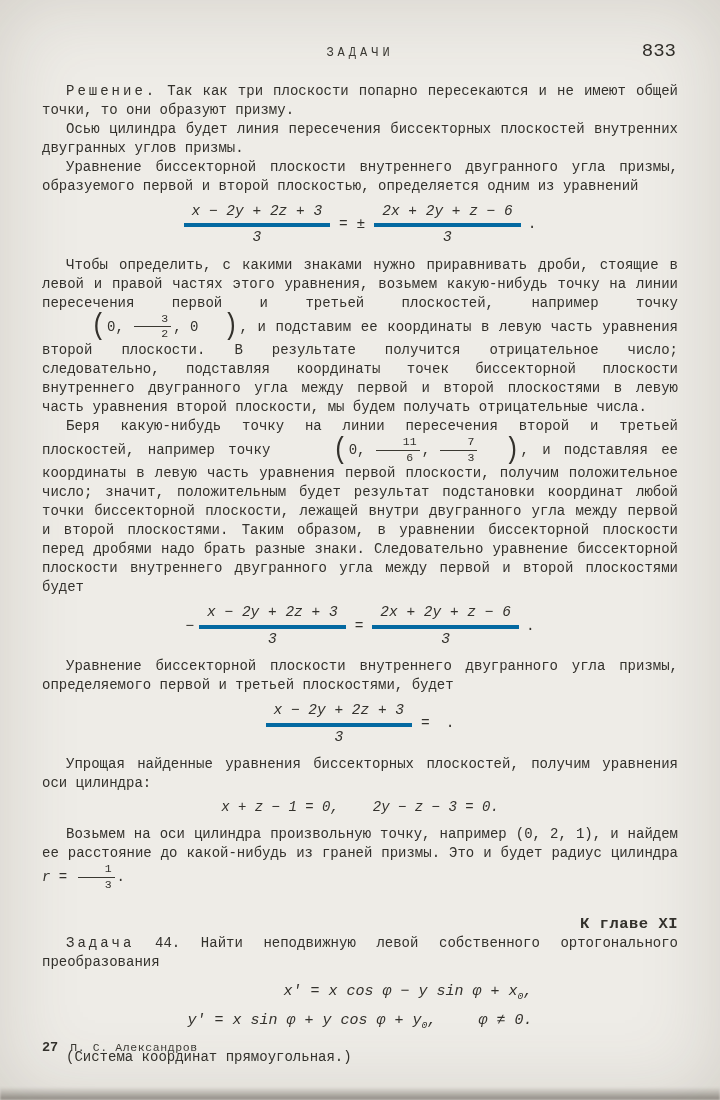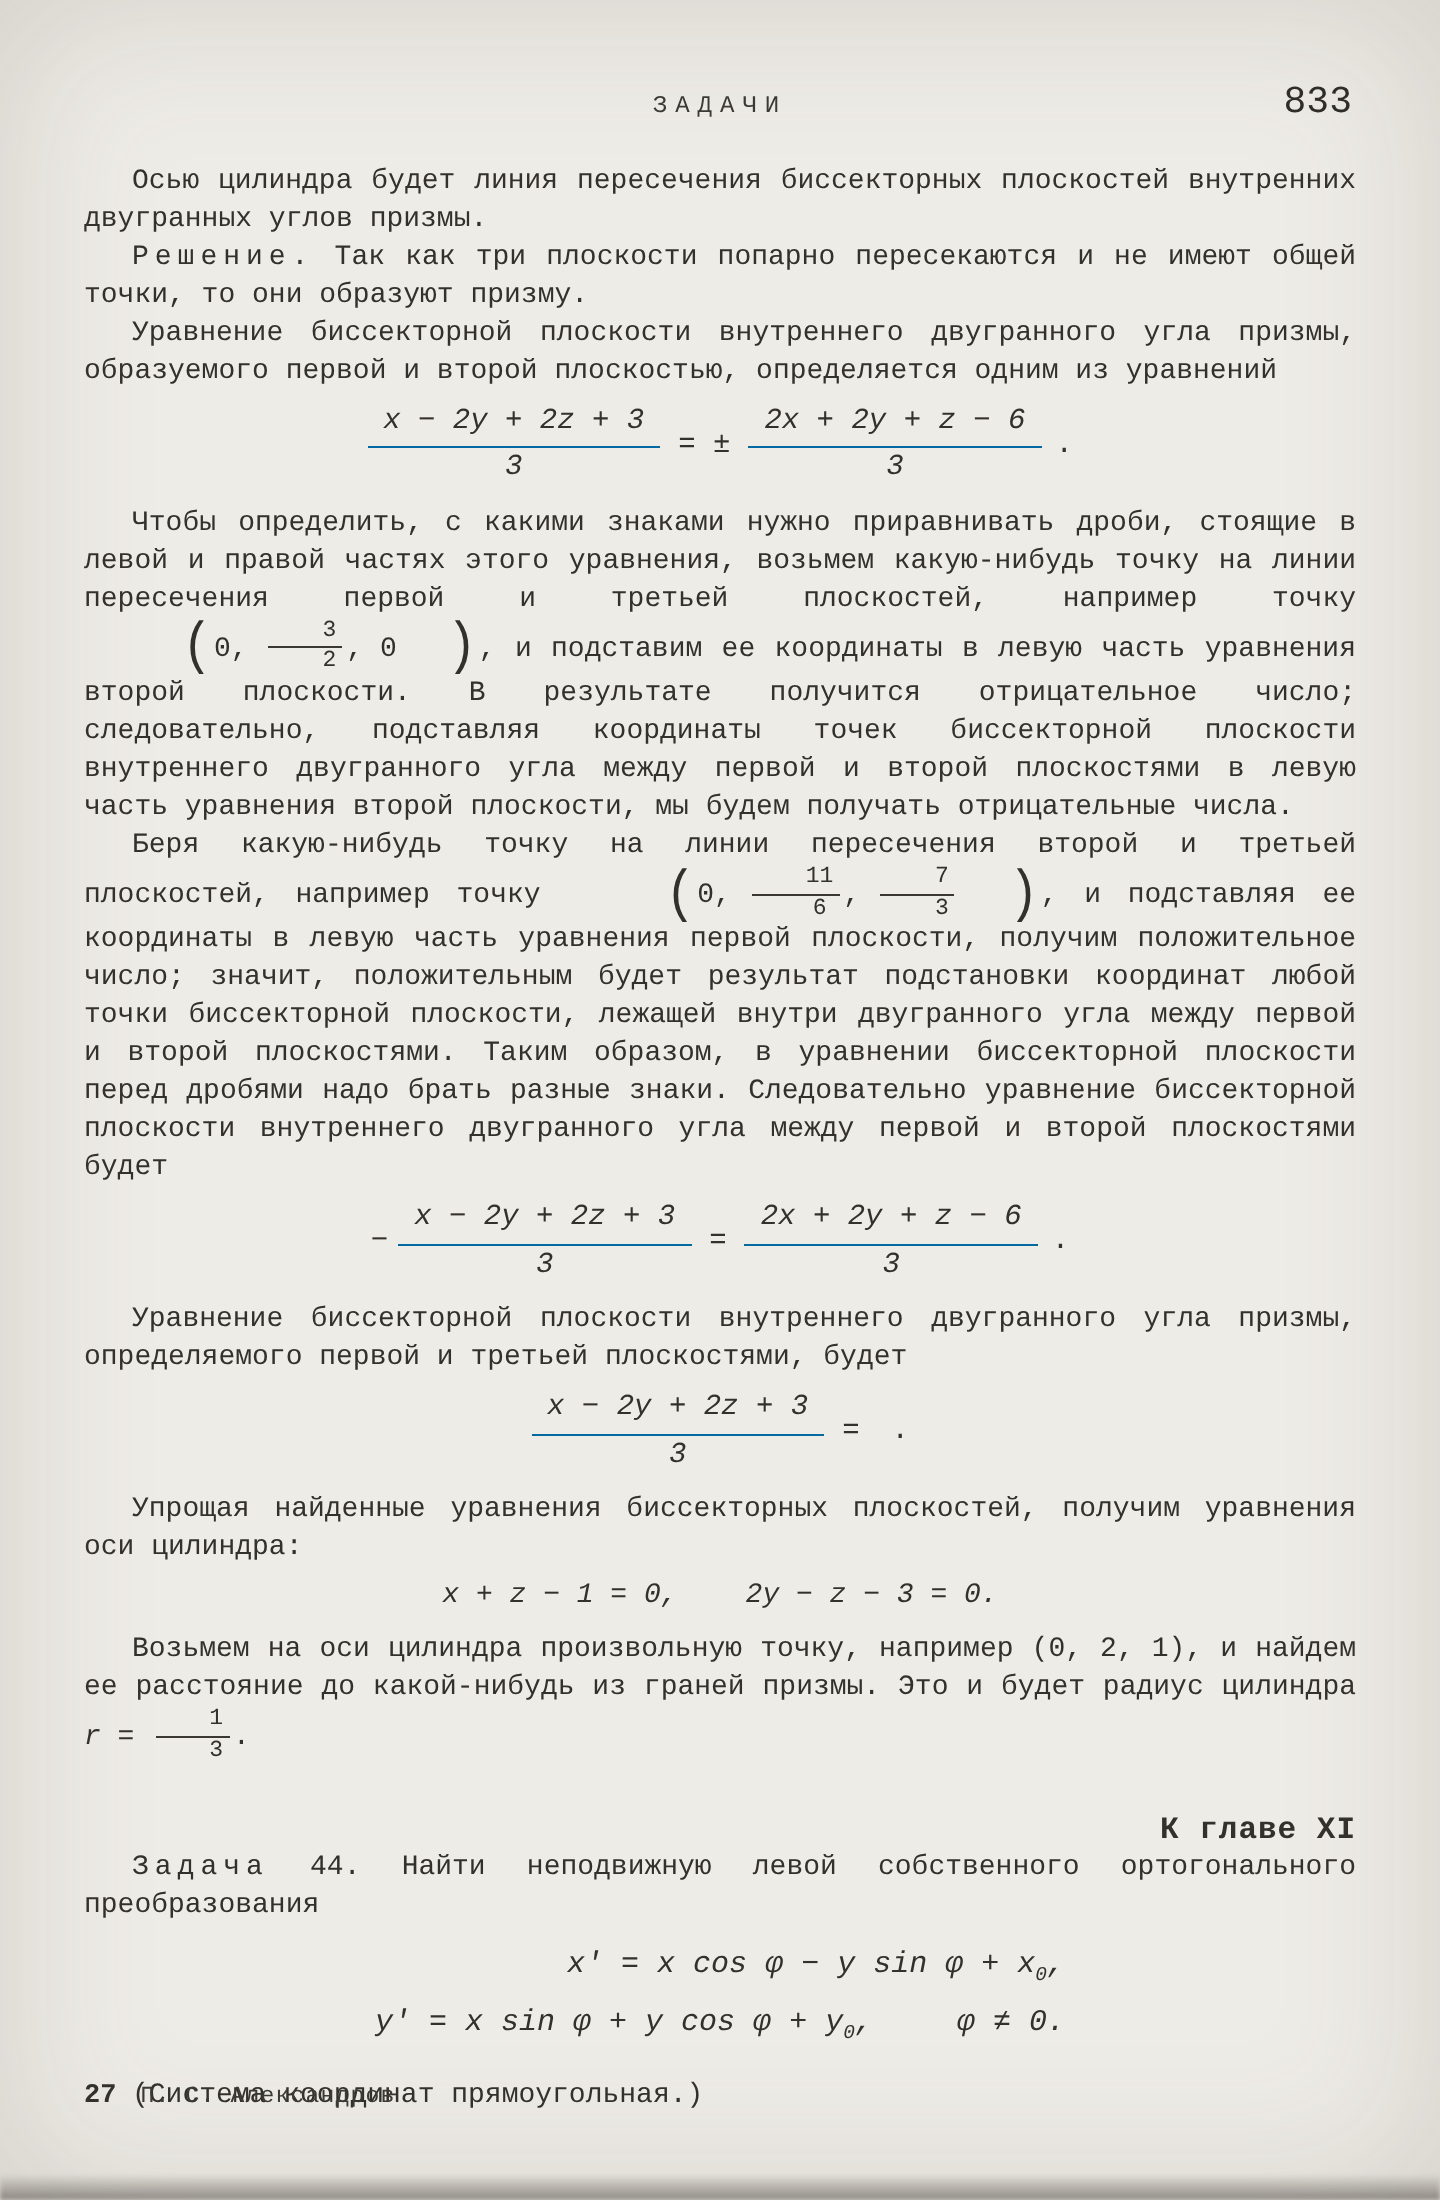--- a/index.html
+++ b/index.html
@@ -29,21 +29,21 @@
   p.para { margin: 0; text-indent: 24px; }
   .sp-lead { letter-spacing: 3px; }
 
   
   .equation {
     display: flex; justify-content: center; align-items: center;
     margin: 7px 0 9px; font-size: 14.5px; line-height: 1.2;
     font-style: italic; text-indent: 0;
   }
   .frac { display: inline-block; text-align: center; }
-  .frac .fnum { display: block; padding: 0 8px 3px; border-bottom: 1px solid #0369a1; }
+  .frac .fnum { display: block; padding: 0 8px 3px; border-bottom: 4px solid #0369a1; }
   .frac .fden { display: block; padding-top: 2px; }
   .eq-sign { font-style: italic; margin-right: 5px; }
   .eq-rel { font-style: normal; margin: 0 9px; }
   .eq-tail { font-style: normal; margin-left: 7px; }
 
   
   .eq-simple { text-align: center; font-style: italic; margin: 5px 0 8px; text-indent: 0; }
   .eq-simple .gap { display: inline-block; width: 34px; }
 
   
@@ -93,24 +93,24 @@
 
 <div class="page">
 
   <div class="header">
     <div class="running-title">ЗАДАЧИ</div>
     <div class="page-number">833</div>
   </div>
 
   <div class="content">
 
-    <p class="para">Осью цилиндра будет линия пересечения биссекторных плоскостей внутренних двугранных углов призмы.</p>
-
     <p class="para"><span class="sp-lead">Решение.</span>
 <span>Так как три плоскости попарно пересекаются и не имеют общей точки, то они образуют призму.</span></p>
+
+    <p class="para">Осью цилиндра будет линия пересечения биссекторных плоскостей внутренних двугранных углов призмы.</p>
 
     <p class="para">Уравнение биссекторной плоскости внутреннего двугранного угла призмы, образуемого первой и второй плоскостью, определяется одним из уравнений</p>
 
     <div class="equation">
       <span class="frac">
           <span class="fnum">x − 2y + 2z + 3</span>
           <span class="fden">3</span>
         </span>
       <span class="eq-rel">= ±</span>
       <span class="frac">

